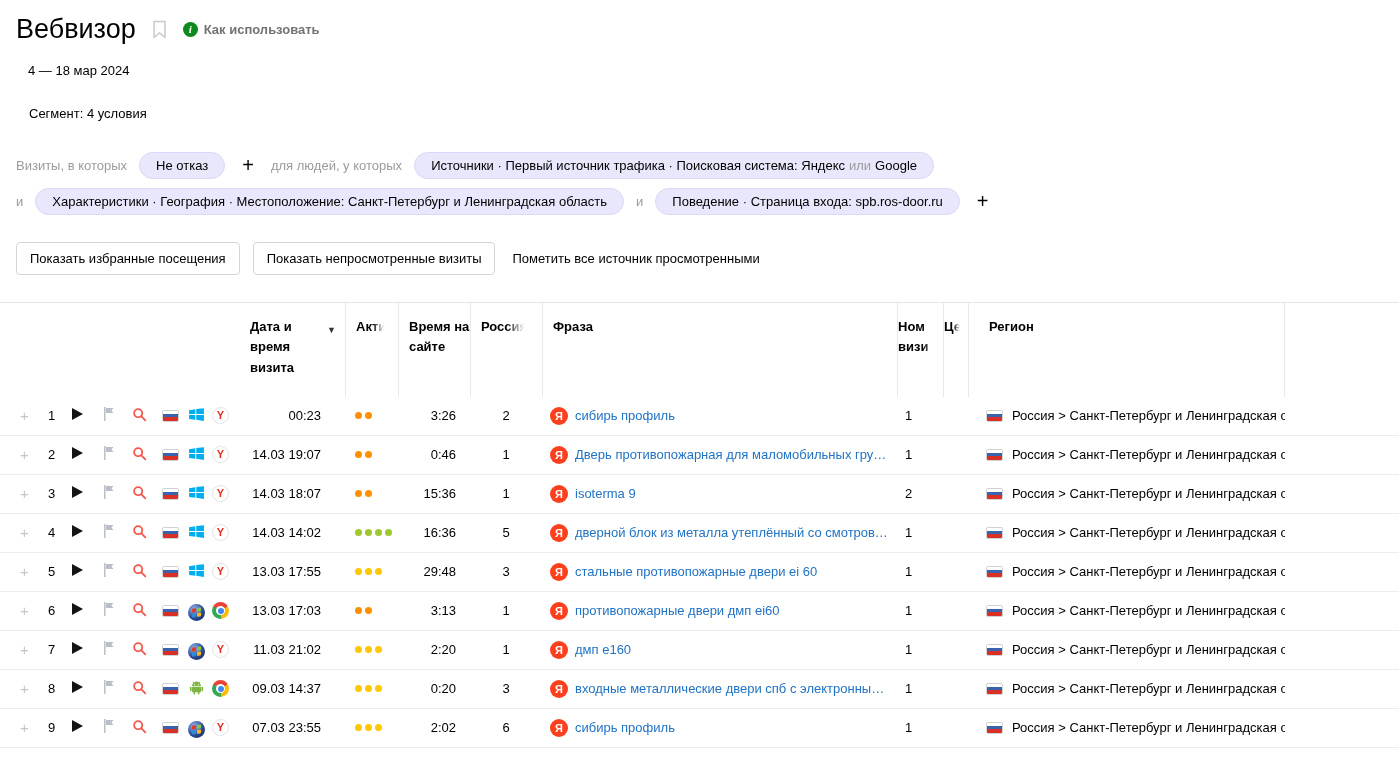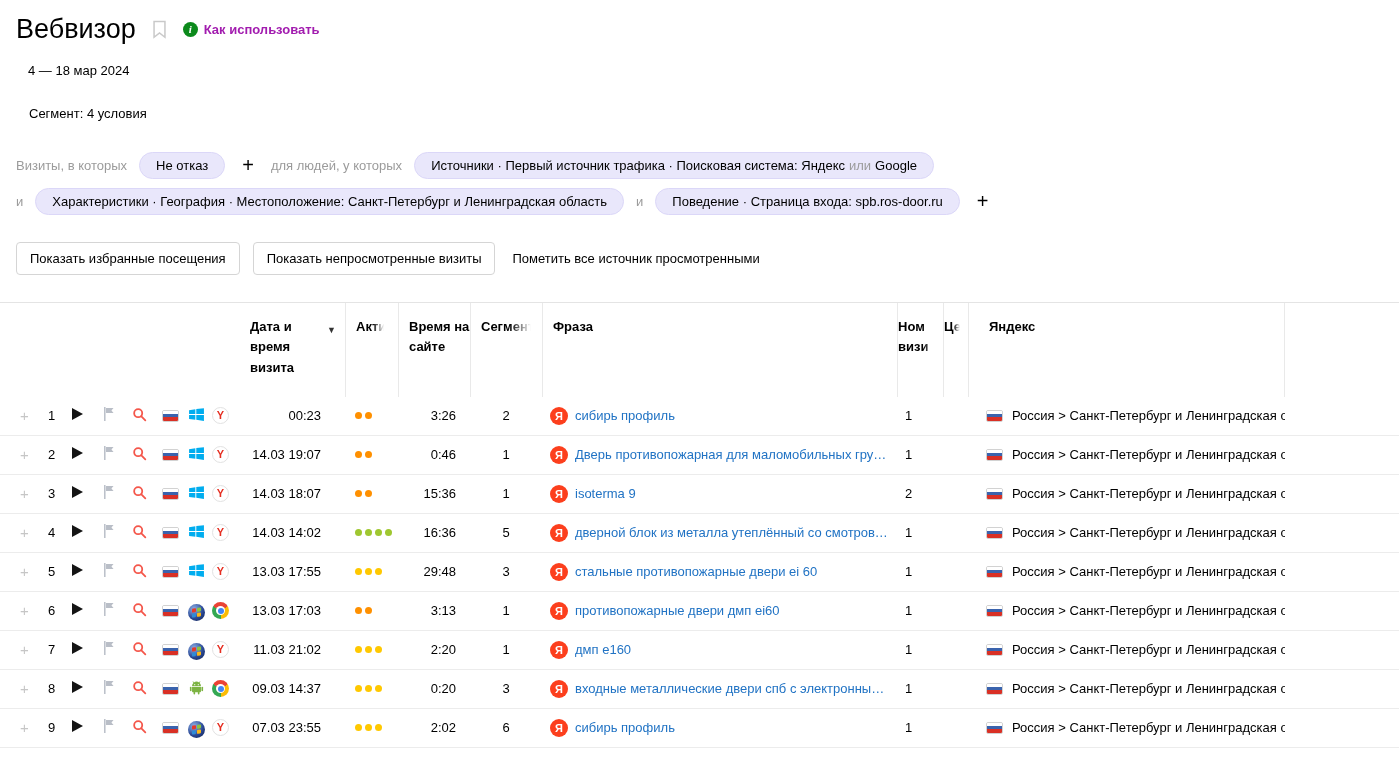--- a/index.html
+++ b/index.html
@@ -10,21 +10,21 @@
   }
   .page { padding-top:15px; }
 
   
   .title-row { display:flex; align-items:center; gap:16px; padding-left:16px; }
   .page-title { font-size:27px; font-weight:500; margin:0; line-height:1.1; }
   .bookmark { display:inline-flex; cursor:pointer; }
   .help { display:flex; align-items:center; gap:6px; cursor:pointer; }
   .info-badge { width:15px; height:15px; border-radius:50%; background:#0c8a1c; color:#fff;
     font:italic 700 11px/15px "Liberation Serif", serif; text-align:center; }
-  .help-link { color:#a21caf; font-weight:700; font-size:13px; text-decoration:none; }
+  .help-link { color:#737373; font-weight:700; font-size:13px; text-decoration:none; }
 
   .date-range { padding-left:28px; margin-top:18px; cursor:pointer; }
   .segment { padding-left:29px; margin-top:28px; cursor:pointer; }
 
   
   .filters { margin-top:31px; padding-left:16px; }
   .f-row { display:flex; align-items:center; gap:12px; white-space:nowrap; }
   .f-row + .f-row { margin-top:9px; }
   .f-label { color:#9b9b9b; }
   .chip { background:#e9e7fb; border:1px solid #dbd7f8; border-radius:14px; padding:5px 16px;
@@ -153,25 +153,25 @@
       <div class="th"></div>
         <div class="th"></div>
         <div class="th"></div>
         <div class="th"></div>
       <div class="th h-date">
         <span>Дата и время визита</span>
         <span class="sort">▼</span>
       </div>
       <div class="th sep h-activity"><span class="fade">Акти</span></div>
       <div class="th sep h-time"><span>Время на сайте</span></div>
-      <div class="th sep h-views"><span class="fade">Сегмент</span></div>
+      <div class="th sep h-views"><span class="fade">Россия</span></div>
       <div class="th sep h-phrase"><span>Фраза</span></div>
       <div class="th sep h-visit"><span class="fade">Ном визи</span></div>
       <div class="th sep h-goals"><span class="fade">Це</span></div>
-      <div class="th sep h-region"><span>Яндекс</span></div>
+      <div class="th sep h-region"><span>Регион</span></div>
       <div class="th"></div>
     </div>
     <div>
   <div class="tr">
     <div class="td c-expand">+</div>
     <div class="td c-numcell">1</div>
     <div class="td"><span class="play"></span></div>
     <div class="td icon-cell">
             <span>
       <svg width="14" height="16" viewBox="0 0 16 18">

